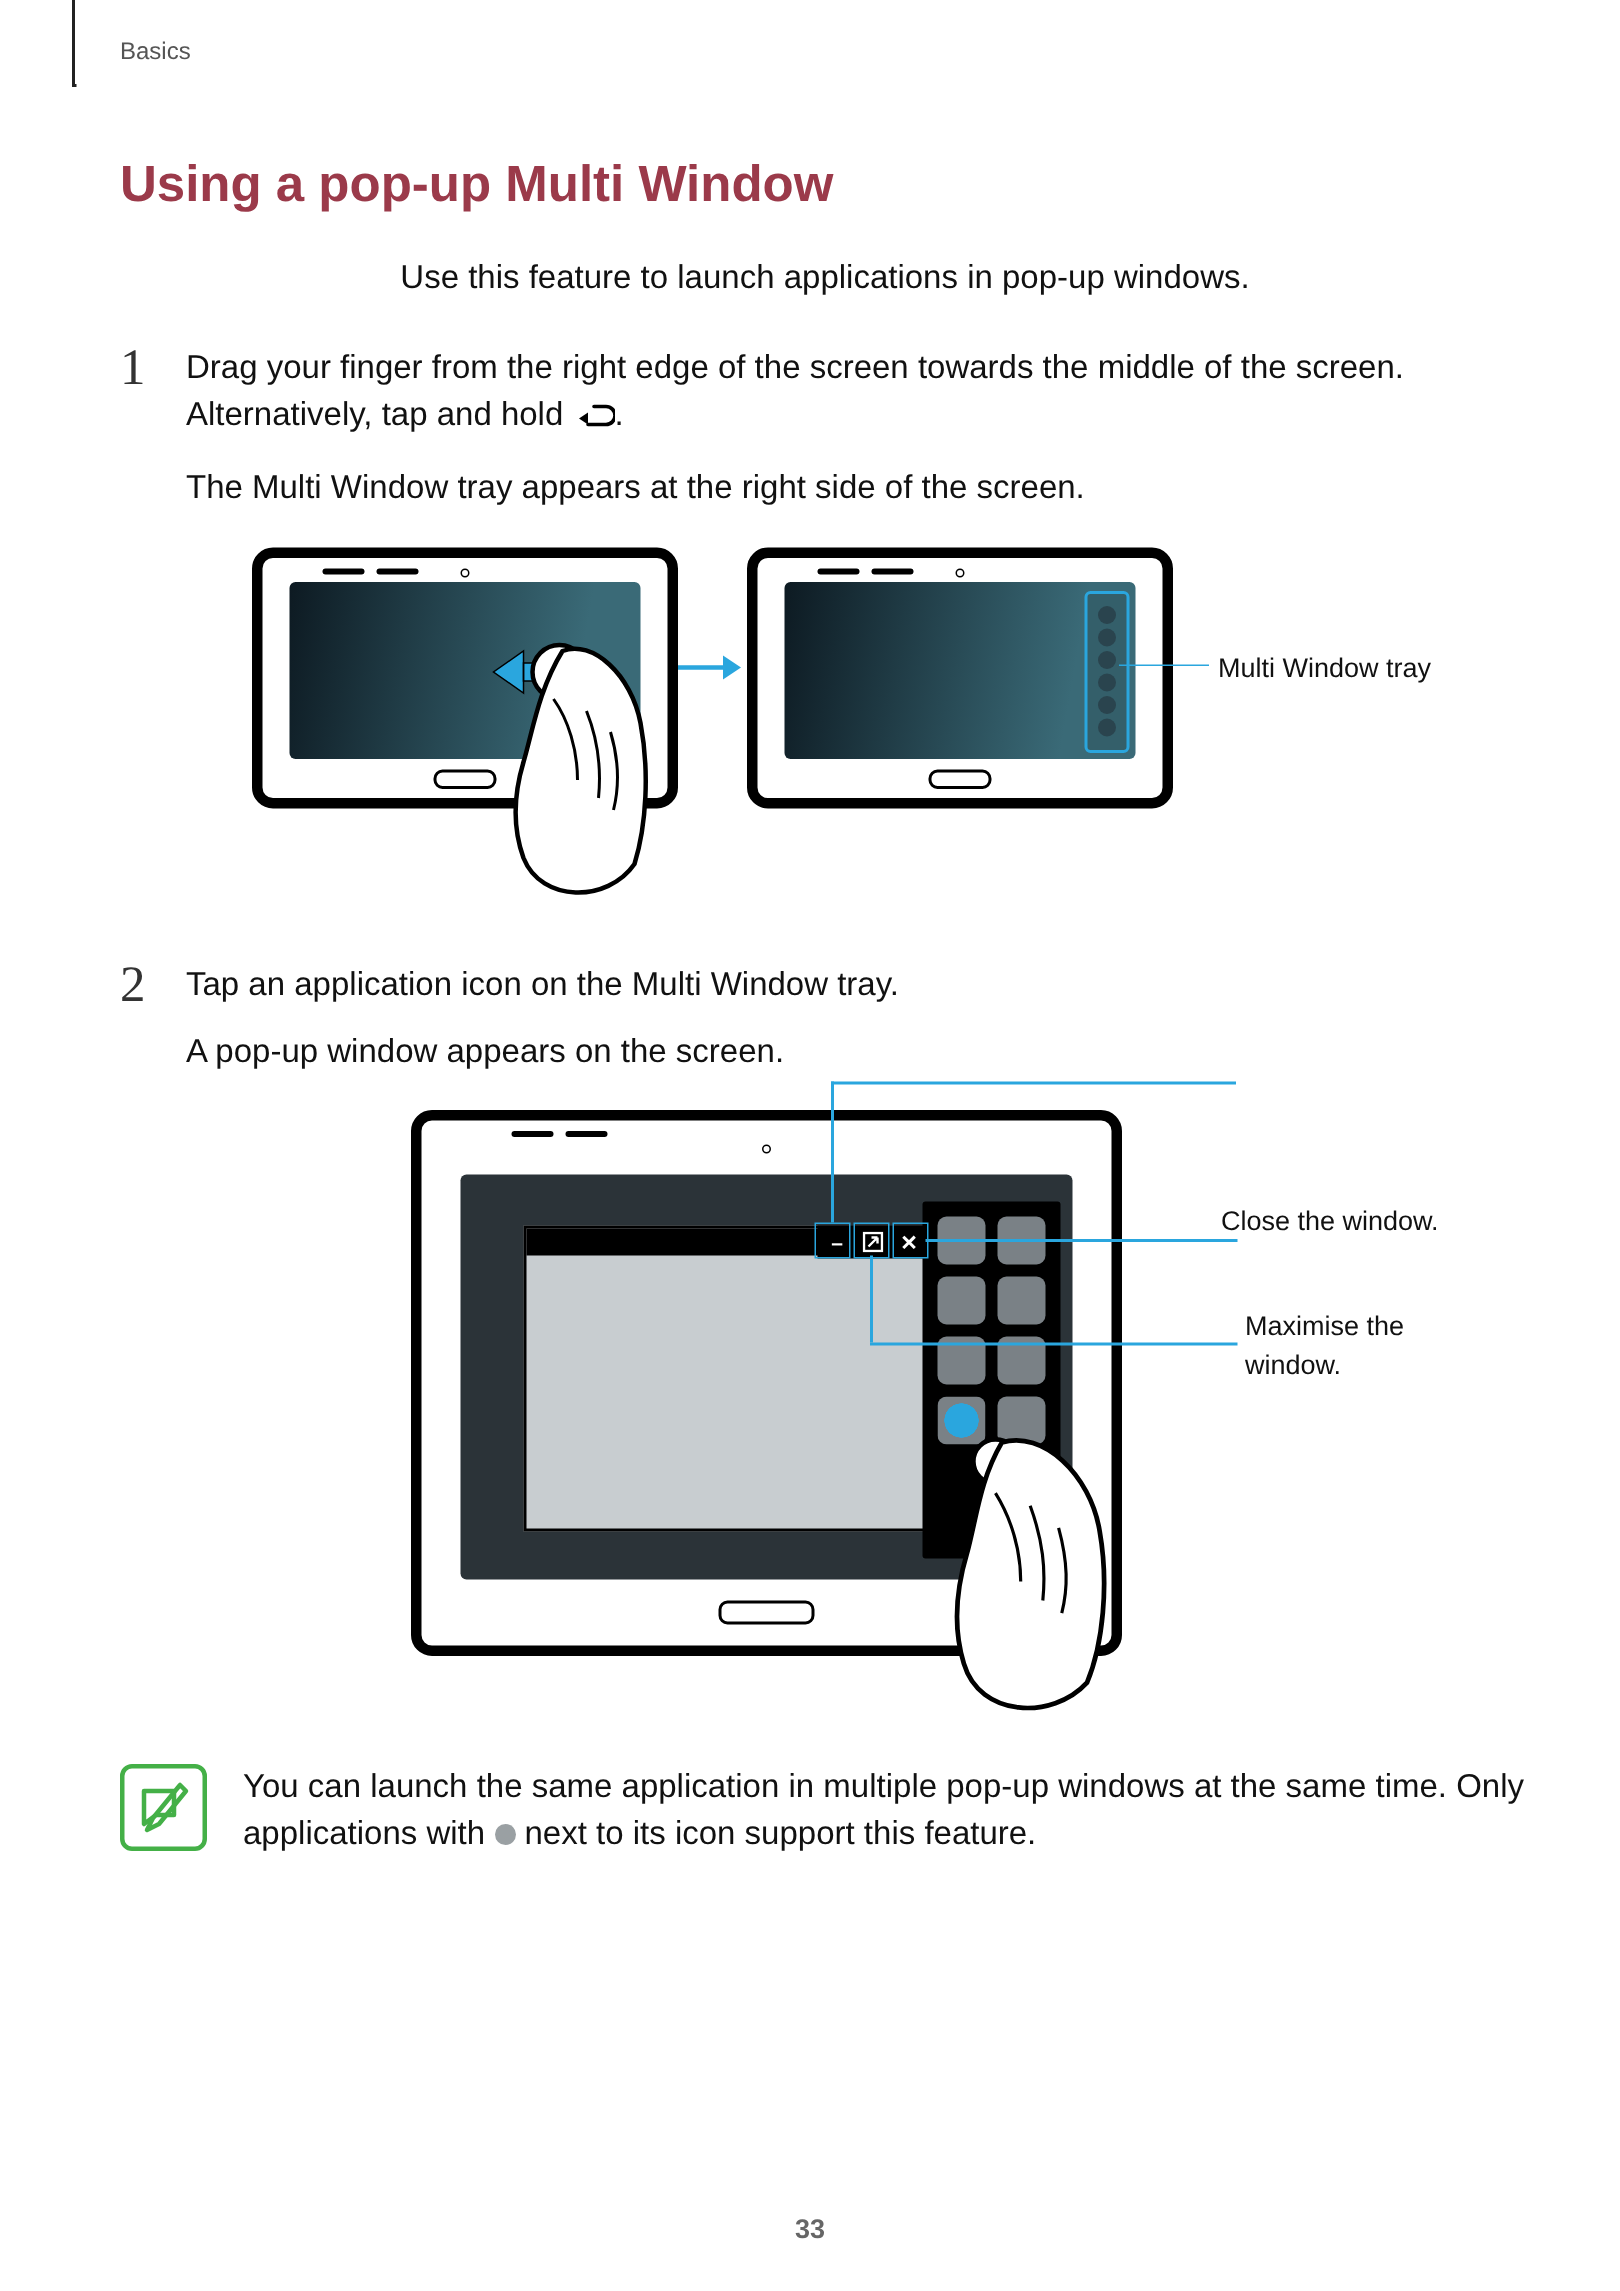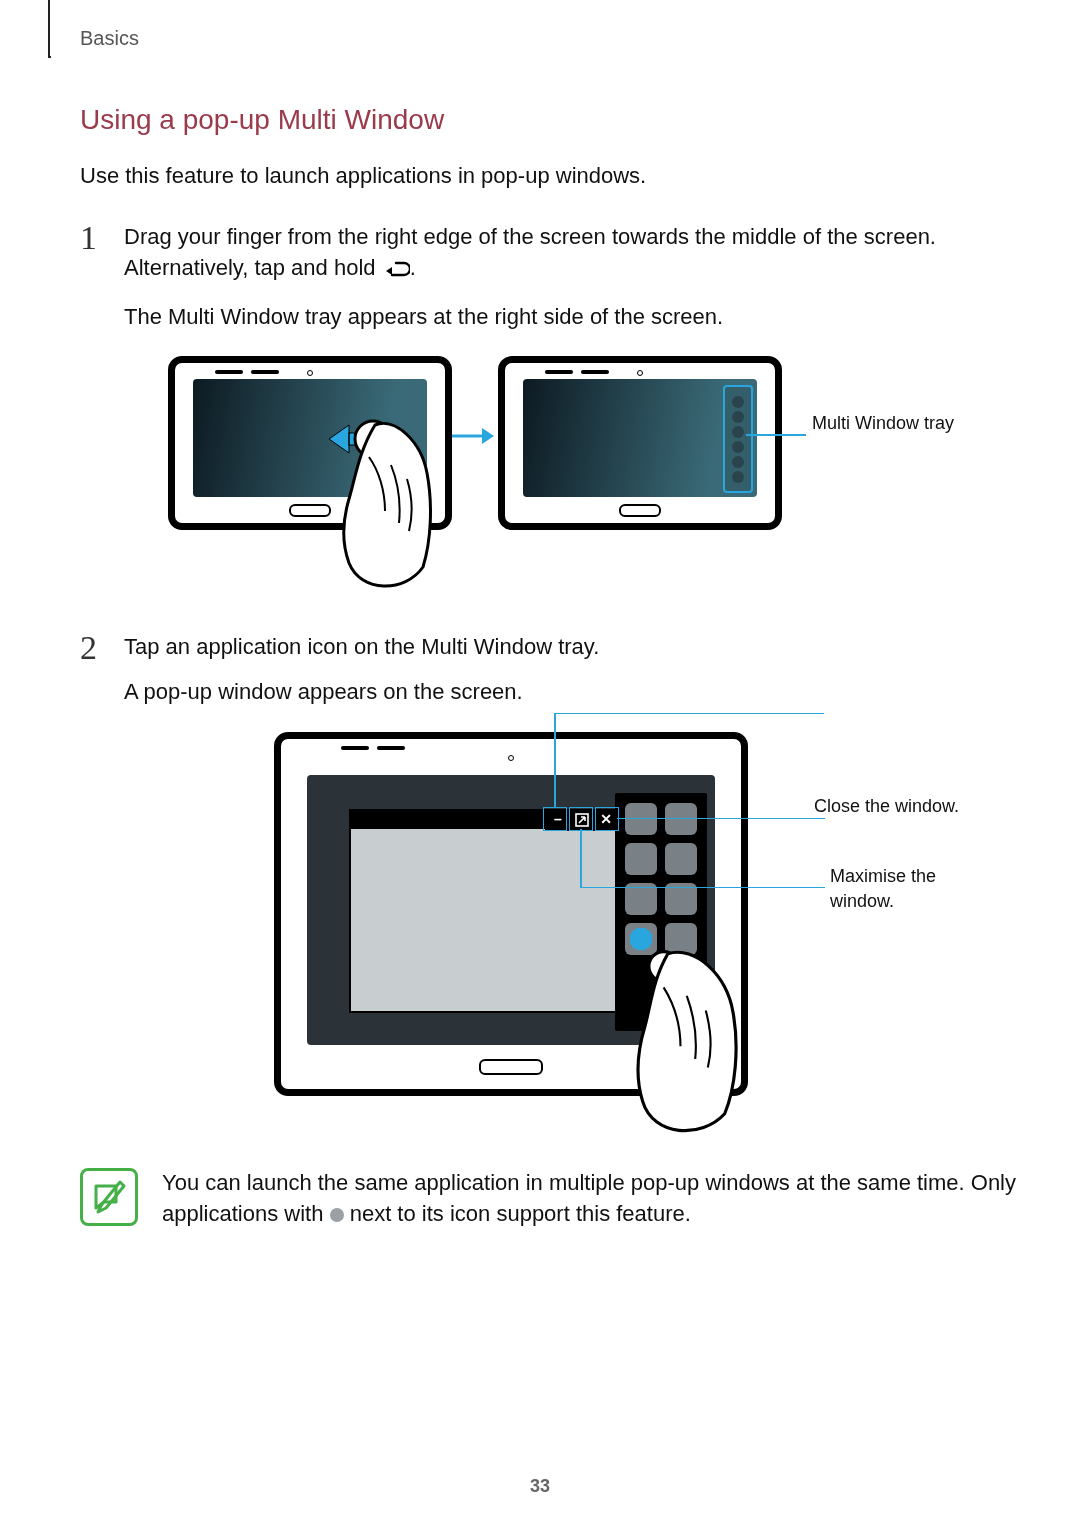--- a/index.html
+++ b/index.html
@@ -22,31 +22,31 @@
   }
   .tab-rule{
     position:absolute;
     left:48px; top:0; height:56px;
     border-left:2px solid #222;
     border-bottom:2px solid #222;
     width:1px;
   }
   .chapter{
     color:#555;
-    font-size:20px;
+    font-size:16px;
     position:absolute; left:80px; top:24px;
   }
   .section-title{
     color:var(--accent);
-    font-weight:400;
-    font-size:28px;
+    font-weight:700;
+    font-size:34px;
     margin-top:70px;
     margin-bottom:22px;
   }
-  .intro{margin:17px 0 30px 0;}
+  .intro{margin:17px 0 30px 0;text-align:center;}
   ol.steps{list-style:none;padding:0;margin:0;}
   ol.steps>li{position:relative;padding-left:44px;margin-bottom:28px;}
   ol.steps>li .num{
     position:absolute;left:0;top:-8px;
     font-family:Georgia,"Times New Roman",serif;
     font-size:34px;color:#333;
   }
   .subtext{margin-top:14px;}
   .inline-icon{display:inline-block;vertical-align:-4px;}
   .figure-area{position:relative;margin:24px 0 36px 44px;height:240px;}
@@ -196,21 +196,21 @@
           <div class="dot"></div>
             <div class="dot"></div>
             <div class="dot"></div>
           <div class="dot"></div>
             <div class="dot"></div>
             <div class="dot"></div>
         </div>
       </div>
 
       <div class="callout-line" style="left:578px;top:78px;width:60px;height:1.5px;"></div>
-      <div class="callout-text" style="left:644px;top:55px;">Multi Window tray</div>
+      <div class="callout-text" style="left:644px;top:68px;">Multi Window tray</div>
     </div>
   </li>
 
   <li>
     <span class="num">2</span>
     <div>Tap an application icon on the Multi Window tray.</div>
     <div class="subtext">A pop-up window appears on the screen.</div>
 
     <div class="figure-area2">
       <div class="device dev3">

